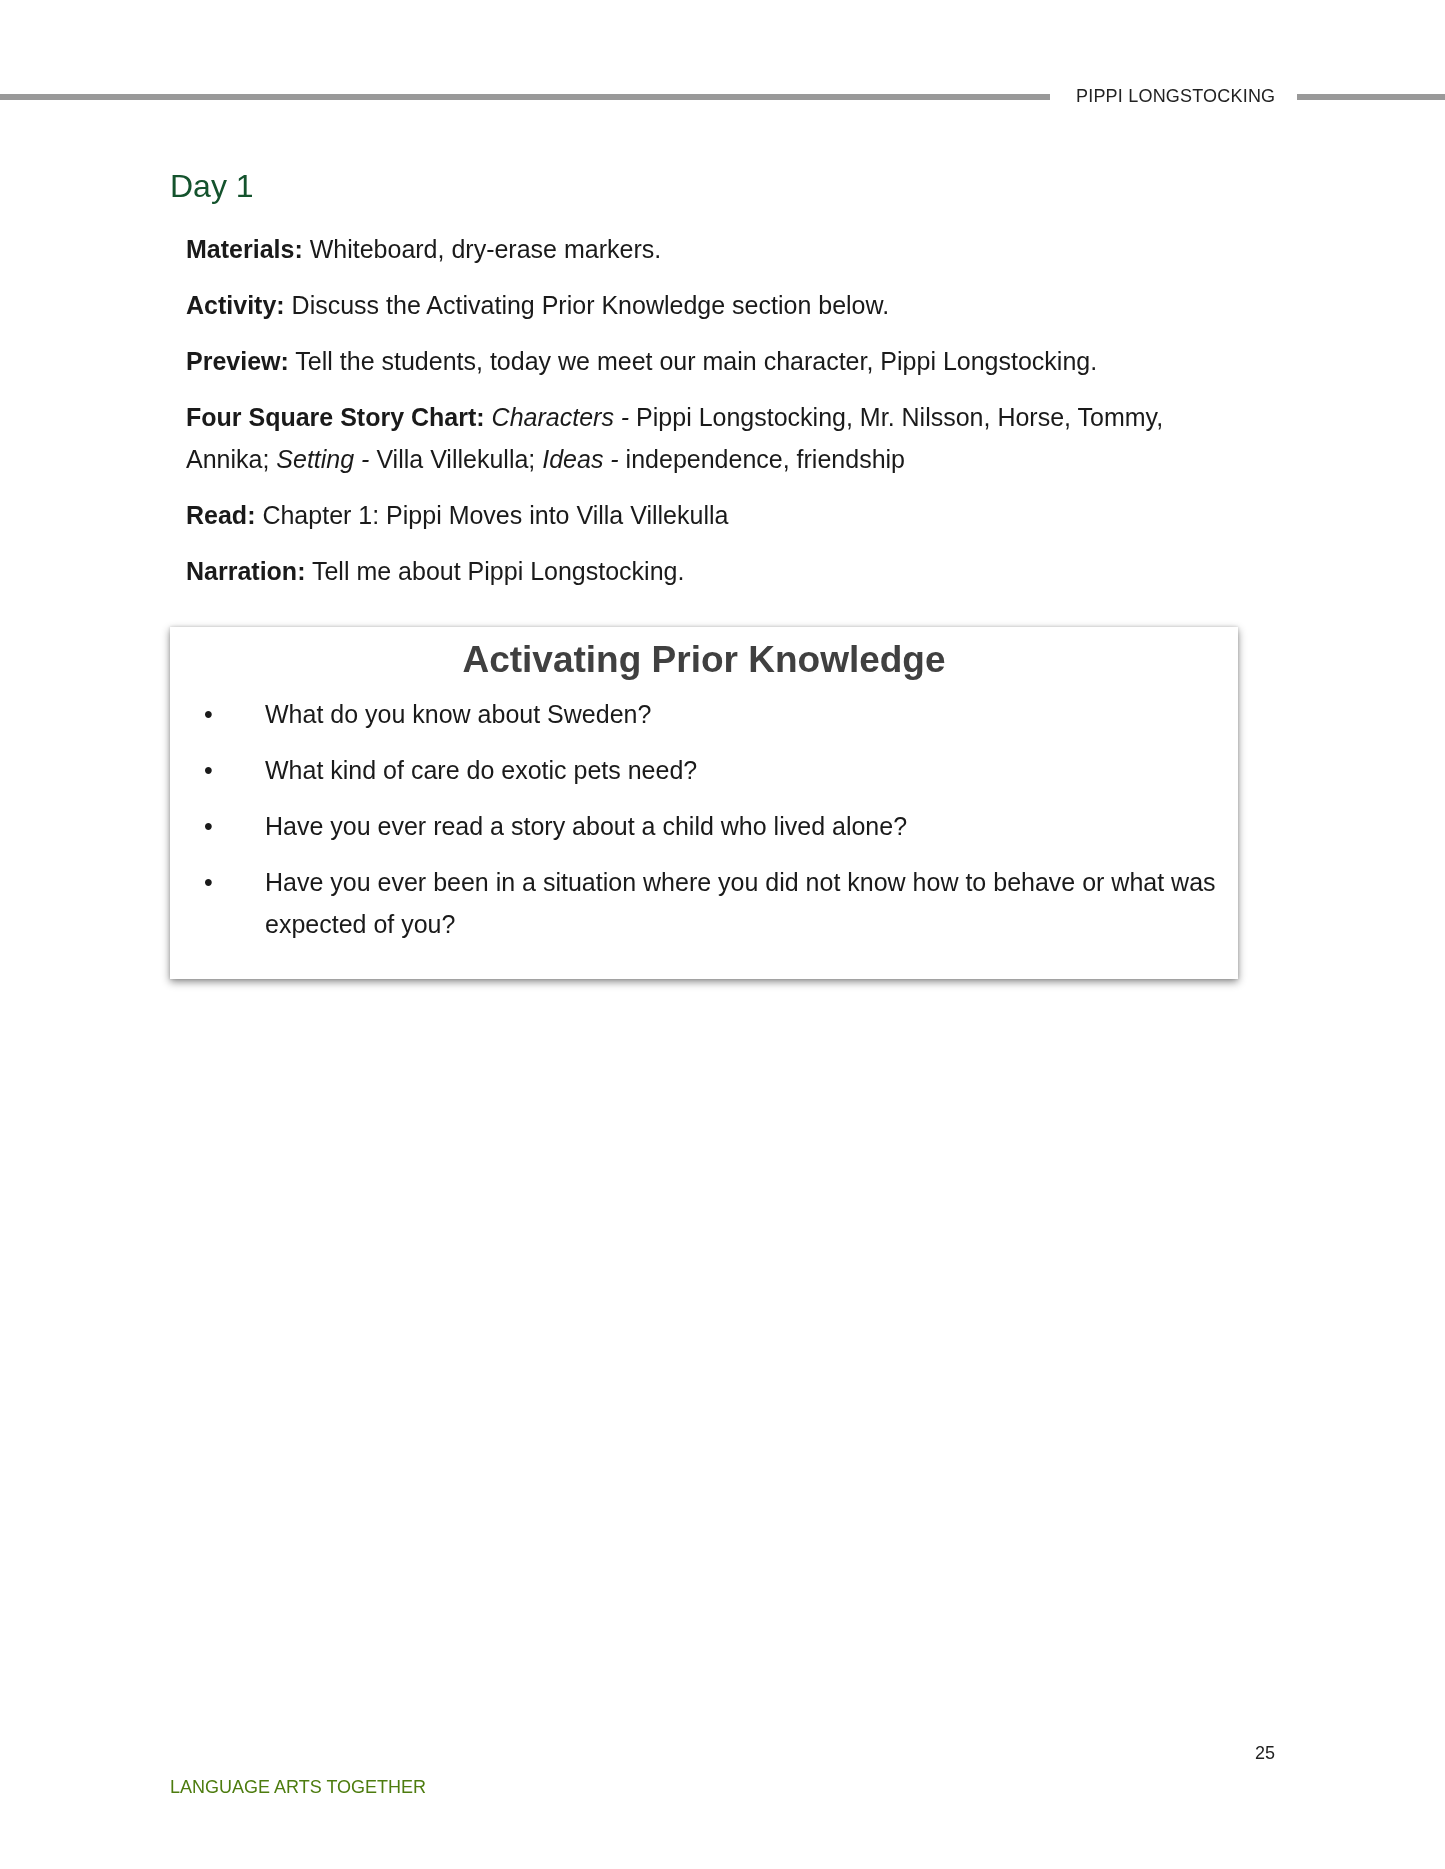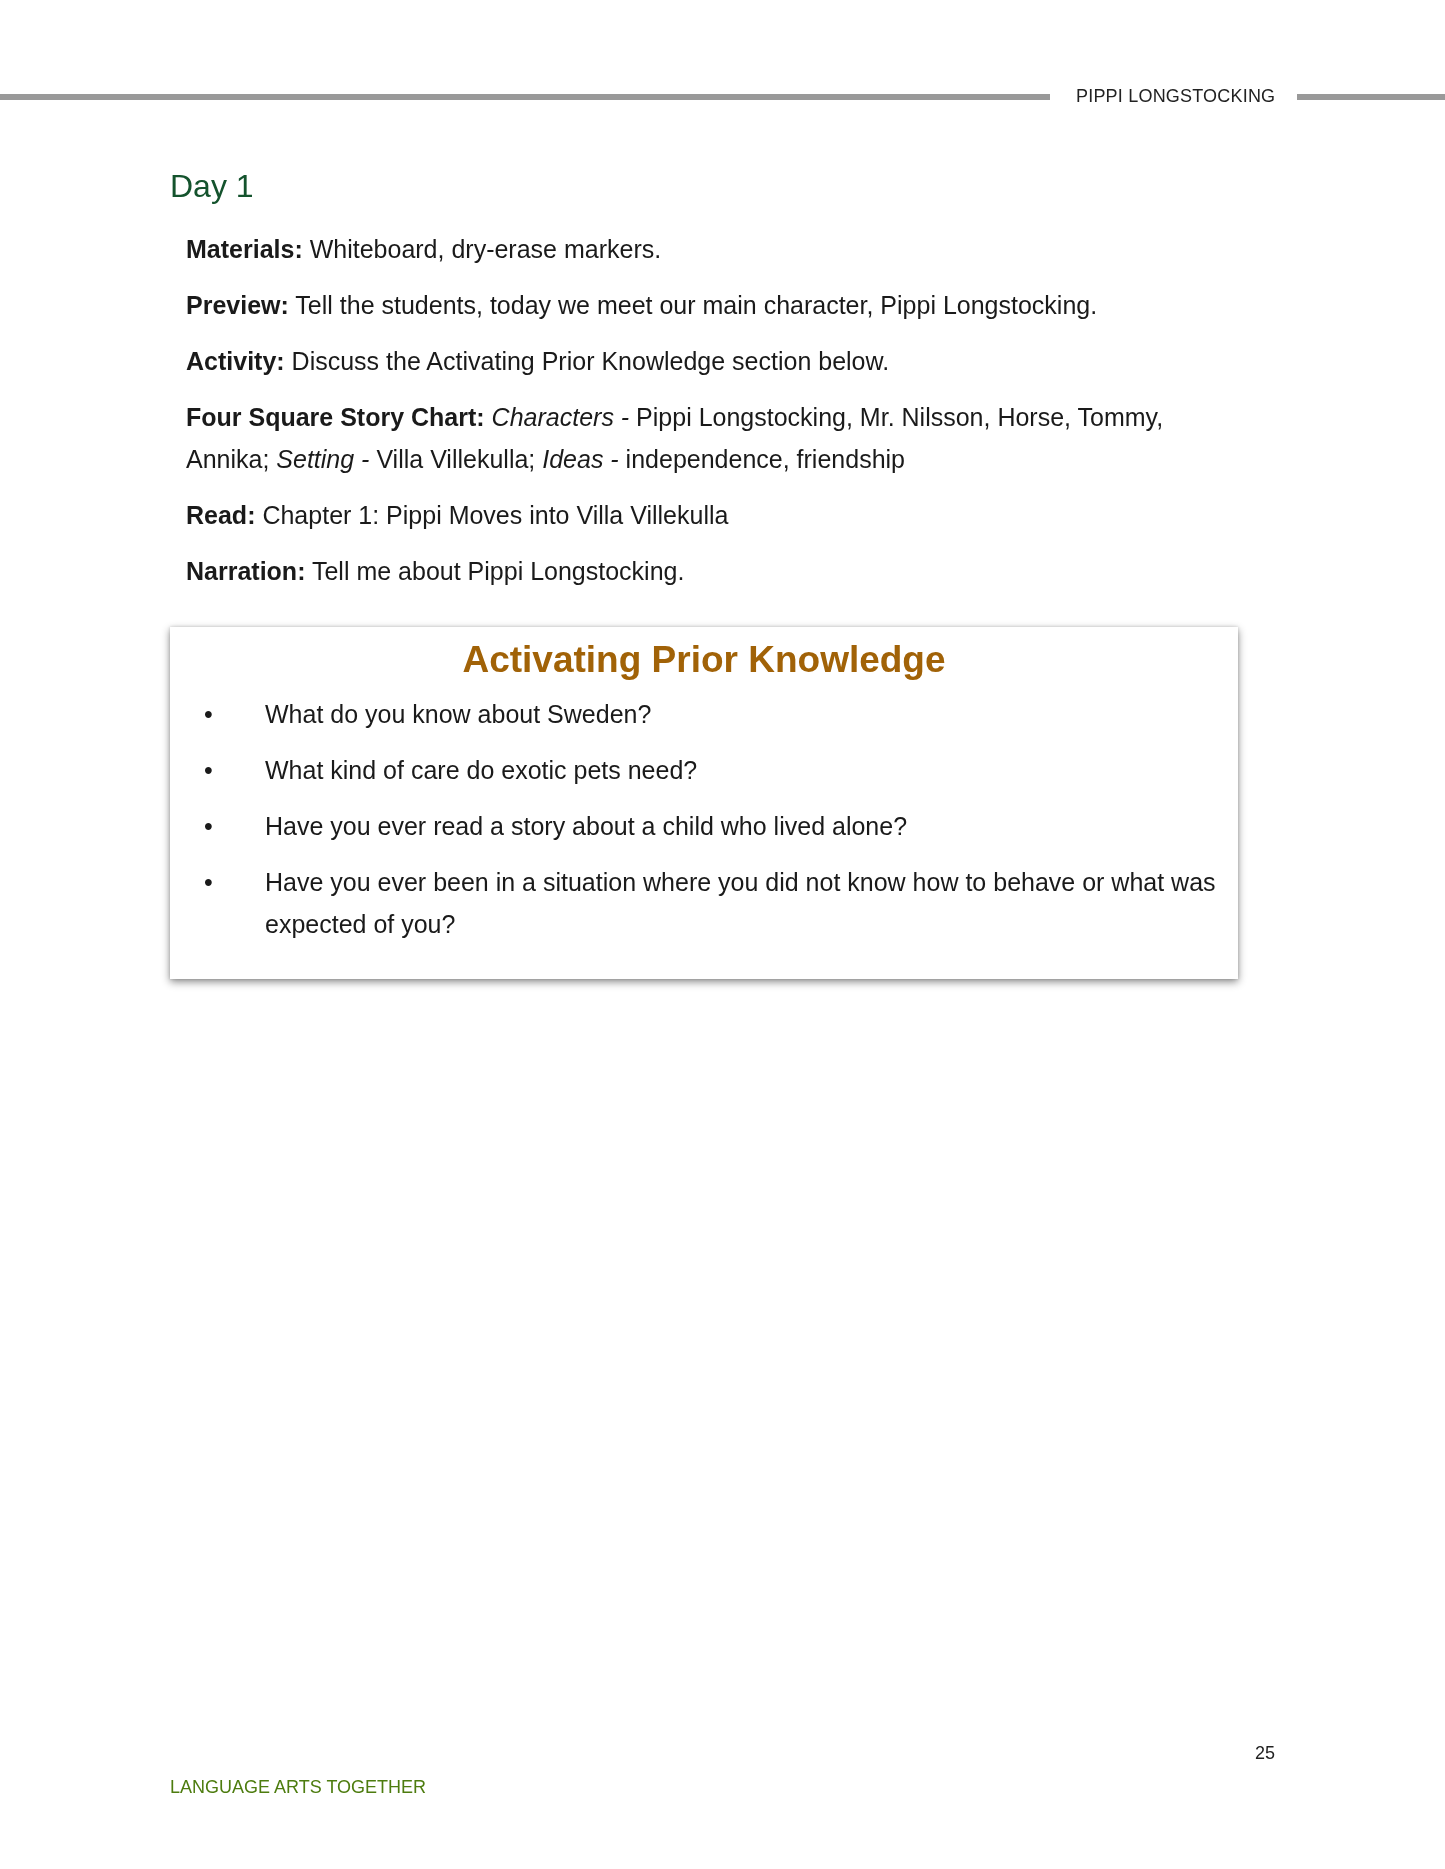--- a/index.html
+++ b/index.html
@@ -75,21 +75,21 @@
       height: 352px;
       background: #ffffff;
       box-shadow: 0 3px 8px rgba(0,0,0,0.45), 0 0 3px rgba(0,0,0,0.15);
       box-sizing: border-box;
     }
     .apk-title {
       text-align: center;
       font-size: 37px;
       font-weight: bold;
       margin: 12px 0 0 0;
-      color: #a16207;
+      color: #404040;
     }
     .apk-list {
       list-style: none;
       margin: 12px 0 0 0;
       padding: 0;
     }
     .apk-list li {
       position: relative;
       padding-left: 95px;
       padding-right: 20px;
@@ -125,24 +125,24 @@
 <div class="running-head">PIPPI LONGSTOCKING</div>
 <div class="header-rule-right"></div>
 
 <h2 class="day-title">Day 1</h2>
 
 <div class="content">
   <p>
     <span class="label">Materials:</span><span> Whiteboard, dry-erase markers.</span>
   </p>
   <p>
-    <span class="label">Preview:</span><span> Tell the students, today we meet our main character, Pippi Longstocking.</span>
+    <span class="label">Activity:</span><span> Discuss the Activating Prior Knowledge section below.</span>
   </p>
   <p>
-    <span class="label">Activity:</span><span> Discuss the Activating Prior Knowledge section below.</span>
+    <span class="label">Preview:</span><span> Tell the students, today we meet our main character, Pippi Longstocking.</span>
   </p>
   <p>
     <span class="label">Four Square Story Chart:</span>
     <span class="bi">Characters -</span><span> Pippi Longstocking, Mr. Nilsson, Horse, Tommy, Annika; </span><span class="bi">Setting -</span><span> Villa Villekulla; </span><span class="bi">Ideas -</span><span> independence, friendship</span>
   </p>
   <p>
     <span class="label">Read:</span><span> Chapter 1: Pippi Moves into Villa Villekulla</span>
   </p>
   <p>
     <span class="label">Narration:</span><span> Tell me about Pippi Longstocking.</span>

